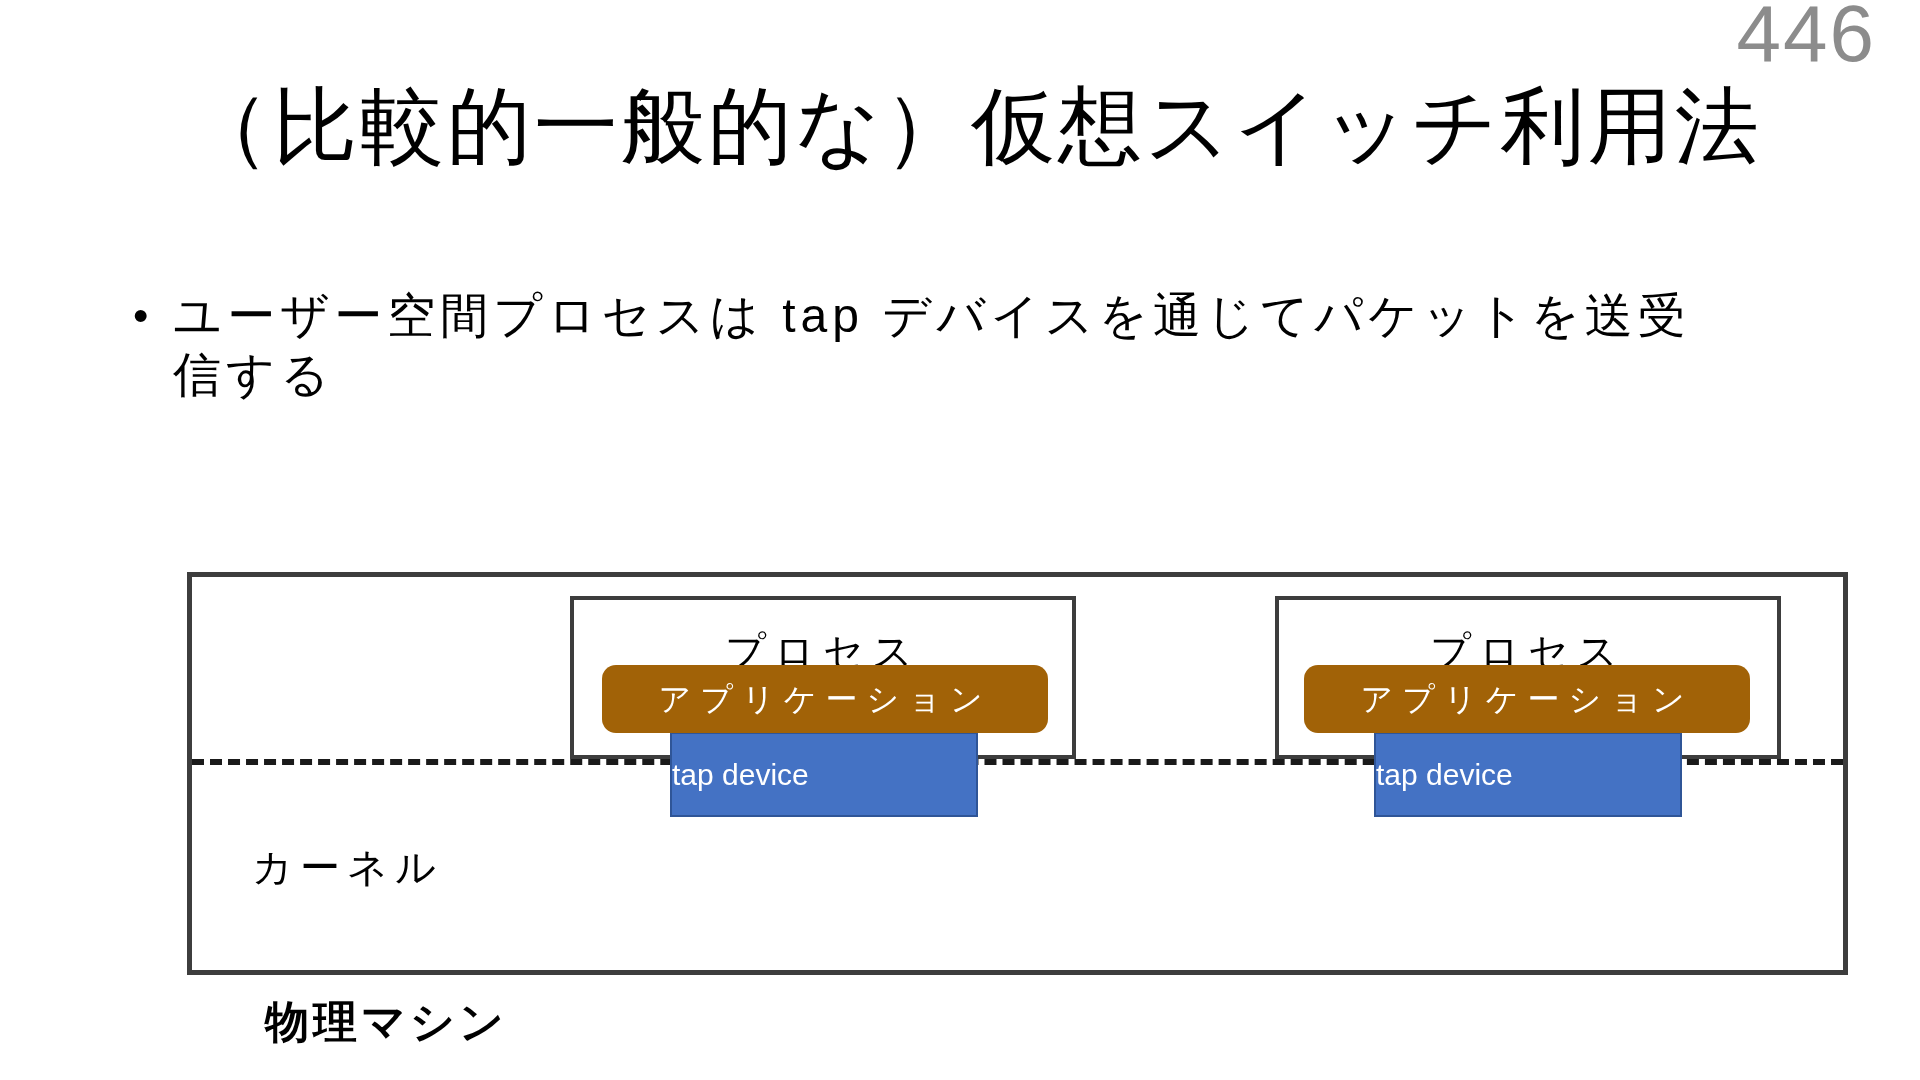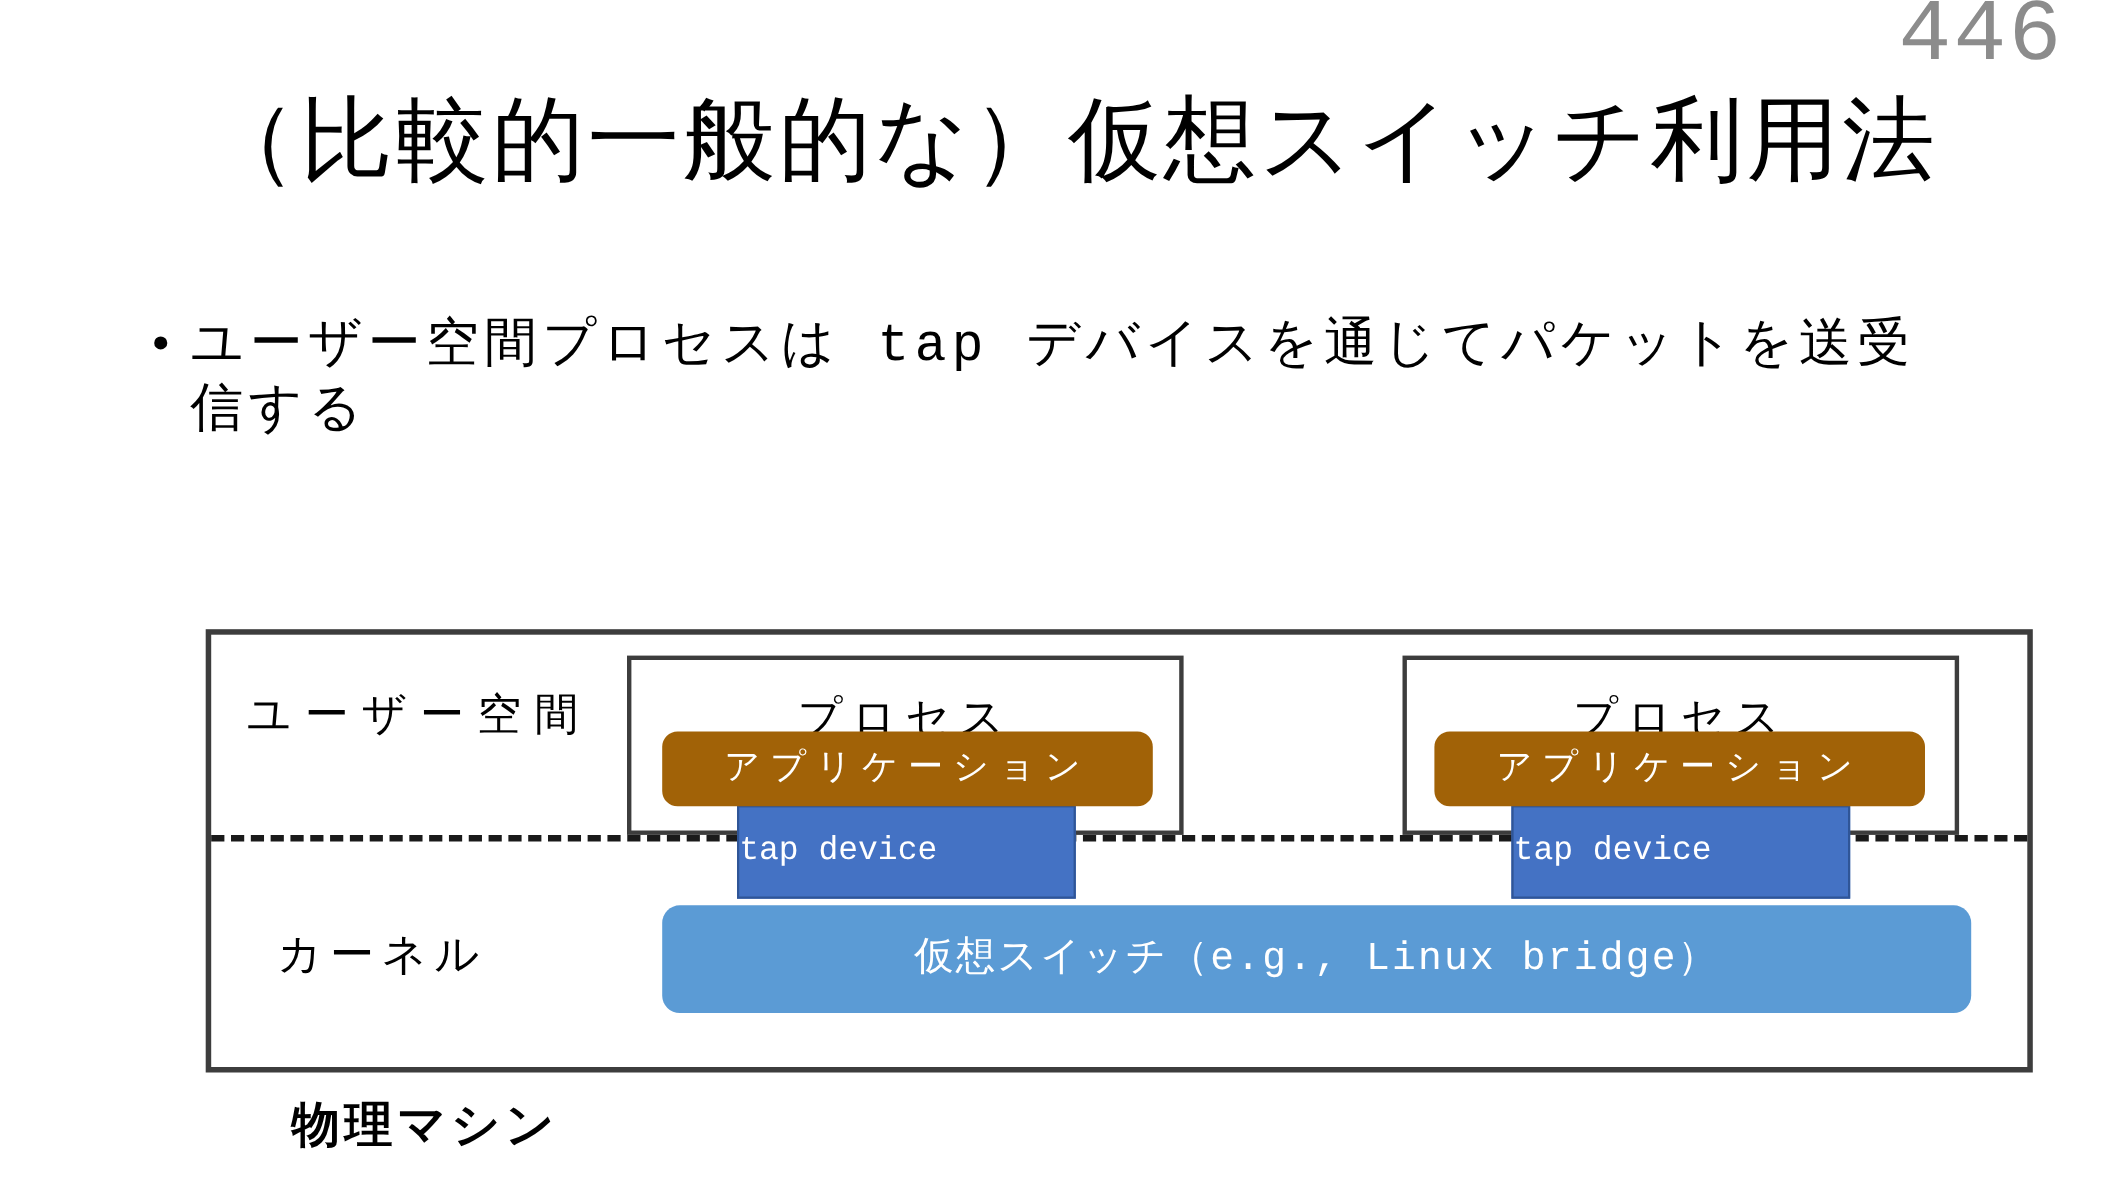--- a/index.html
+++ b/index.html
@@ -2,21 +2,21 @@
 <html><head>
 <meta charset="utf-8">
 <style>
   html, body { margin: 0; padding: 0; background: #ffffff; }
   .slide {
     position: relative;
     width: 1920px;
     height: 1080px;
     background: #ffffff;
     overflow: hidden;
-    font-family: Liberation Mono, monospace;
+    font-family: Liberation Sans, sans-serif;
     color: #000000;
   }
 
   .page-number {
     position: absolute;
     top: -6px;
     right: 44px;
     font-size: 80px;
     line-height: 1.0;
     color: #8c8c8c;
@@ -177,24 +177,22 @@
       <div>信する</div>
     </div>
   </div>
 
   <div class="diagram">
 
     <div class="machine-box"></div>
 
     <div class="dashed-line"></div>
 
-    <div class="zone-label user-space-label">ユーザー空間</div>
     <div class="zone-label kernel-label">カーネル</div>
 
-    <div class="switch-bar">仮想スイッチ（e.g., Linux bridge）</div>
 
     <div class="process-box p1">
       <div class="process-title">プロセス</div>
     </div>
     <div class="app-box a1">アプリケーション</div>
     <div class="tap-box t1">tap device</div>
 
     <div class="process-box p2">
       <div class="process-title">プロセス</div>
     </div>

